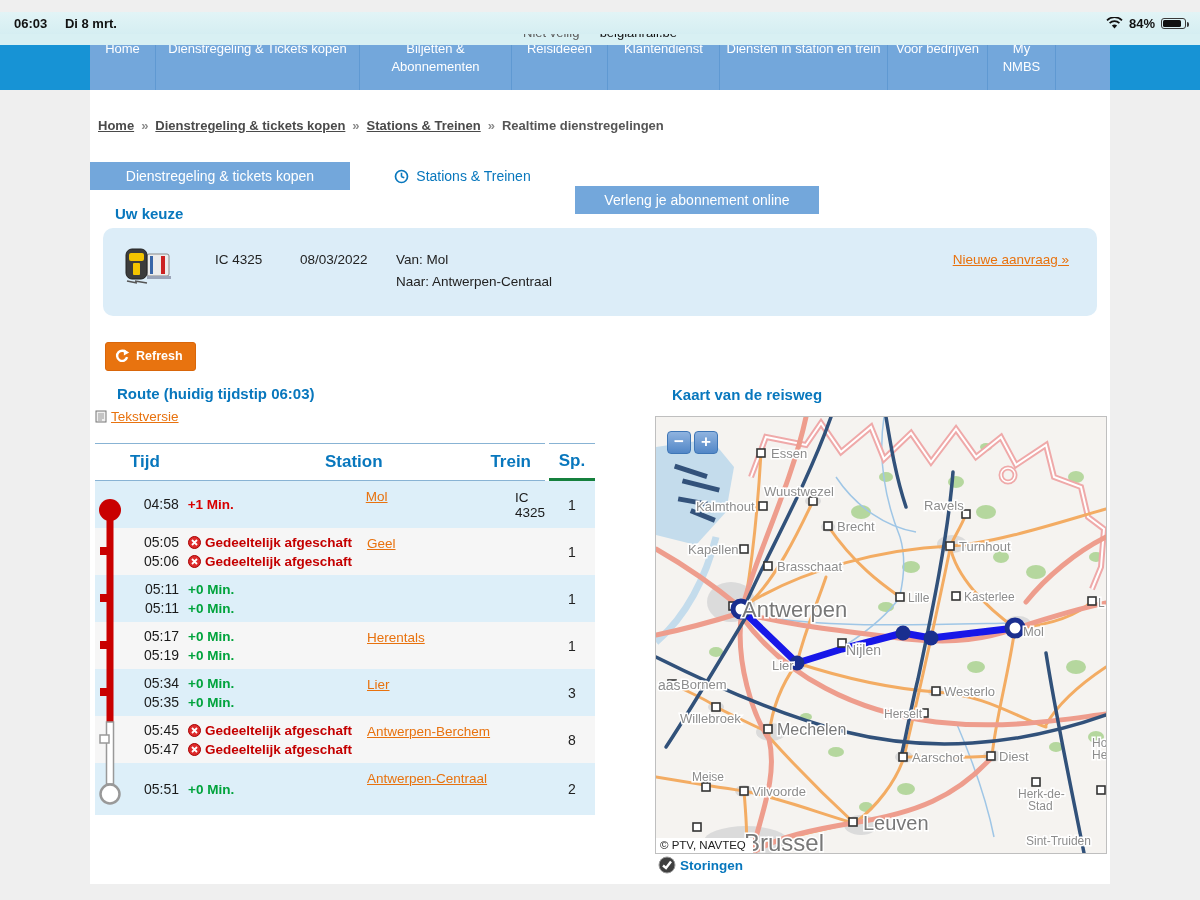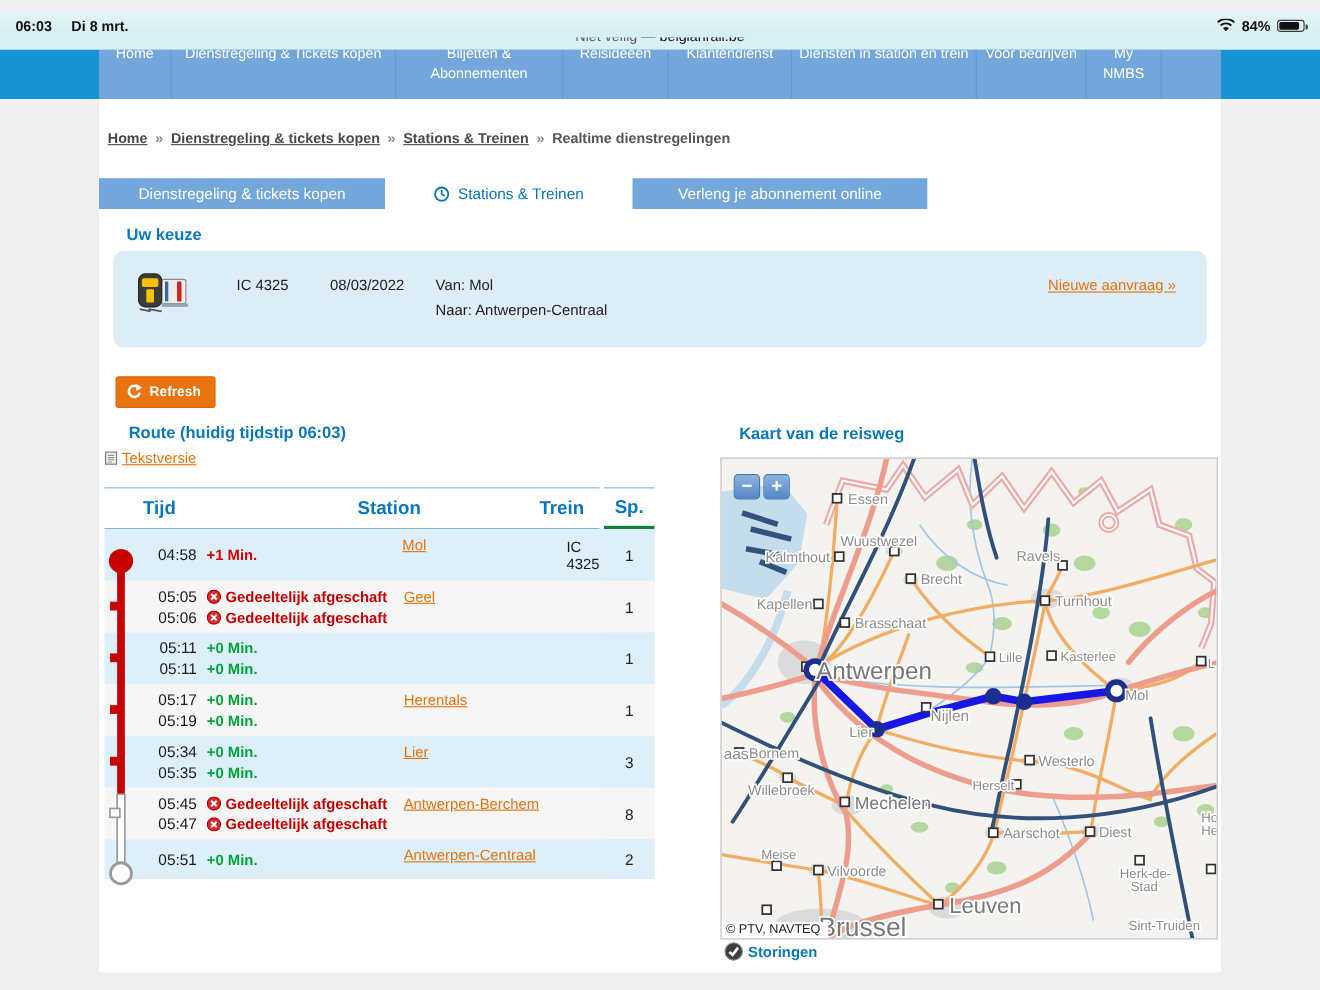--- a/index.html
+++ b/index.html
@@ -32,21 +32,21 @@
   .breadcrumb { position:absolute; top:28px; left:8px; font-size:13px; color:#4A4A4A; }
   .breadcrumb a { color:#4A4A4A; font-weight:700; text-decoration:underline; cursor:pointer;}
   .crumb-sep { color:#8a8a8a; font-weight:700; margin:0 7px; }
   .crumb-current { font-weight:700; color:#555; }
 
   .tabs { position:absolute; top:72px; left:0; display:flex; }
   .tab { height:28px; line-height:28px; background:#73A7DB; color:#fff; font-size:14px;
          text-align:center; cursor:pointer; }
   .tab.t1 { width:260px; }
   .tab.t2 { width:201px; margin-left:12px; }
-  .tab.t3 { width:268px; margin-left:12px; }
+  .tab.t3 { width:244px; margin-left:12px;margin-top:24px; }
   .tab.active { background:#fff; color:#0877BD; font-weight:400; }
   .tab .clock { vertical-align:-2.5px; margin-right:7px; }
 
   .uw-title { position:absolute; top:115px; left:25px; font-size:15px; font-weight:700; color:#0877BD; }
   .keuze-box { position:absolute; top:138px; left:13px; width:994px; height:88px;
     background:#DCEDF8; border-radius:10px; }
   .train-ico { position:absolute; left:20px; top:18px; }
   .kb-field { position:absolute; top:24px; font-size:13.5px; color:#222; }
   .kb-train { left:112px; } .kb-date { left:197px; } .kb-from { left:293px; }
   .kb-to { position:absolute; top:46px; left:293px; font-size:13.5px; color:#222;}
@@ -65,21 +65,21 @@
   .rt-header { display:flex; height:38px; font-size:17px; font-weight:700; color:#0877BD; }
   .rt-h-main { width:450px; display:flex; align-items:center; border-top:1px solid #88B3D4; border-bottom:1px solid #88B3D4;}
   .rt-h-gap { width:4px; }
   .rt-h-sp { width:46px; display:flex; align-items:center; justify-content:center;
     border-top:1px solid #88B3D4; border-bottom:3px solid #15803d;}
   .h-time { padding-left:35px; width:120px;}
   .h-station { width:185px; padding-left:110px;}
   .h-train { flex:1; text-align:right; padding-right:14px;}
   .rt-rows { position:relative; }
   .rt-row { display:flex; height:47px; }
-  .rt-row.last { height:36px; }
+  .rt-row.last { height:52px; }
   .rt-row .cell-main { width:450px; display:flex; padding-left:30px; }
   .rt-row .cell-gap { width:4px; }
   .rt-row .cell-sp { width:46px; display:flex; align-items:center; justify-content:center; font-size:14px; color:#222;}
   .bg-blue { background:#DDEFF9; } .bg-gray { background:#F6F6F6; }
   .c-time { width:54px; display:flex; flex-direction:column; justify-content:center;
     text-align:right; font-size:14px; color:#1a1a1a; line-height:19px;}
   .c-delay { width:188px; display:flex; flex-direction:column; justify-content:center; padding-left:9px; line-height:19px;}
   .c-delay .dl { font-size:13.5px; font-weight:700; display:flex; align-items:center; gap:4px; white-space:nowrap;}
   .d-late { color:#D80000; } .d-cancel { color:#C40000; } .d-ok { color:#00A33C; }
   .c-station { width:150px; padding-top:6px; }

